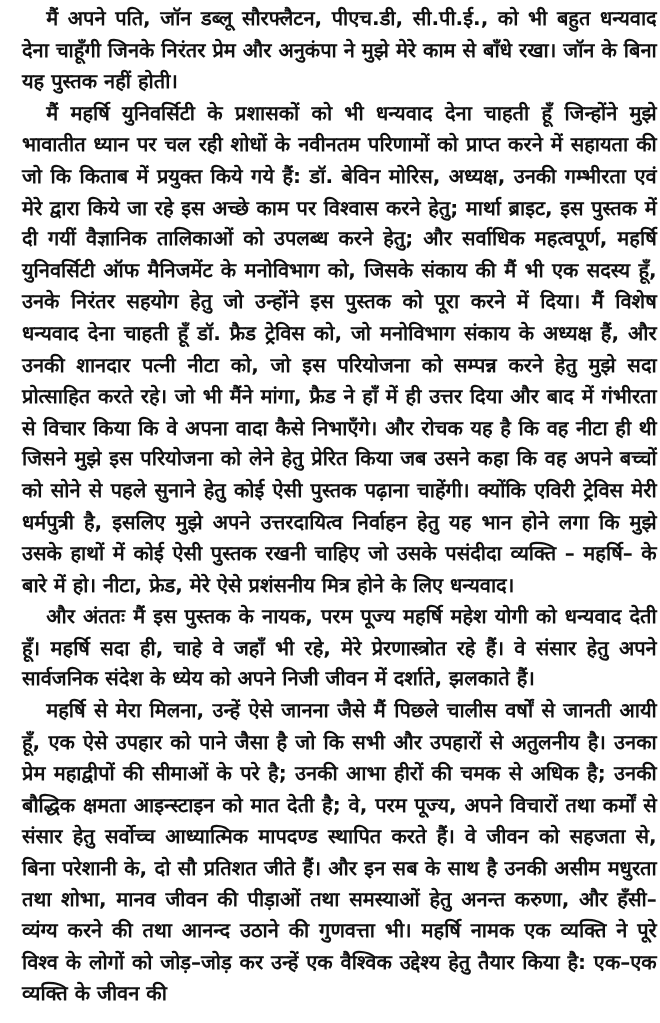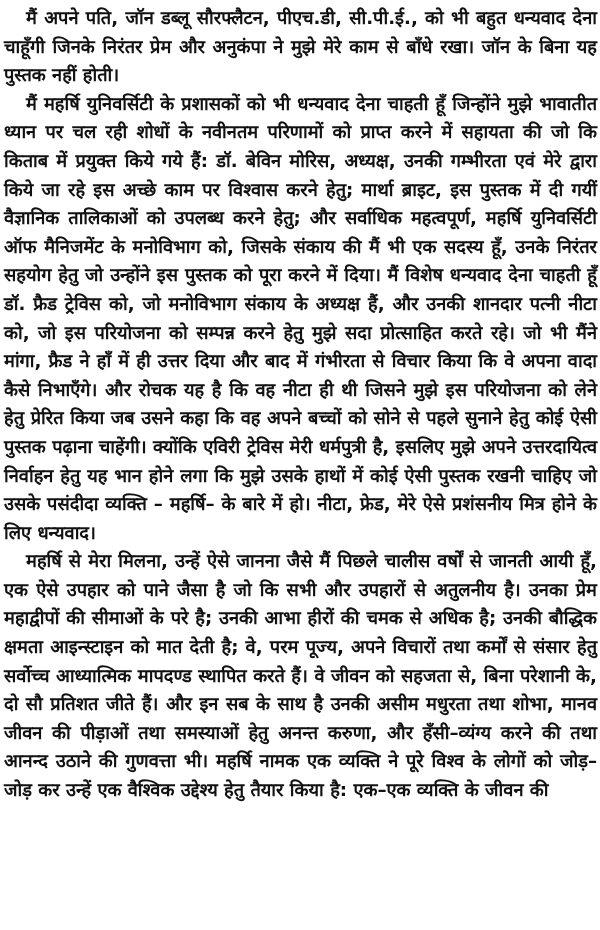--- a/index.html
+++ b/index.html
@@ -9,35 +9,36 @@
   }
   body {
     width: 600px;
     height: 930px;
     overflow: hidden;
   }
   .page {
     width: 600px;
     height: 762px;
     box-sizing: border-box;
-    padding: 4px 3px 0 4px;
+    padding: 4px 3px 0 20px;
     background: #ffffff;
     color: #111111;
     font-family: "DejaVu Sans", "Liberation Sans", sans-serif;
     font-size: 18.2px;
     line-height: 28.6px;
     font-weight: 600;
   }
   .para {
     margin: 0;
     text-align: justify;
     text-align-last: left;
     text-indent: 22px;
   }
 </style>
 </head>
 <body>
 
 <div class="page">
   <p class="para">मैं अपने पति, जॉन डब्लू सौरफ्लैटन, पीएच.डी, सी.पी.ई., को भी बहुत धन्यवाद देना चाहूँगी जिनके निरंतर प्रेम और अनुकंपा ने मुझे मेरे काम से बाँधे रखा। जॉन के बिना यह पुस्तक नहीं होती।</p>
   <p class="para">मैं महर्षि युनिवर्सिटी के प्रशासकों को भी धन्यवाद देना चाहती हूँ जिन्होंने मुझे भावातीत ध्यान पर चल रही शोधों के नवीनतम परिणामों को प्राप्त करने में सहायता की जो कि किताब में प्रयुक्त किये गये हैं: डॉ. बेविन मोरिस, अध्यक्ष, उनकी गम्भीरता एवं मेरे द्वारा किये जा रहे इस अच्छे काम पर विश्वास करने हेतु; मार्था ब्राइट, इस पुस्तक में दी गयीं वैज्ञानिक तालिकाओं को उपलब्ध करने हेतु; और सर्वाधिक महत्वपूर्ण, महर्षि युनिवर्सिटी ऑफ मैनिजमेंट के मनोविभाग को, जिसके संकाय की मैं भी एक सदस्य हूँ, उनके निरंतर सहयोग हेतु जो उन्होंने इस पुस्तक को पूरा करने में दिया। मैं विशेष धन्यवाद देना चाहती हूँ डॉ. फ्रैड ट्रेविस को, जो मनोविभाग संकाय के अध्यक्ष हैं, और उनकी शानदार पत्नी नीटा को, जो इस परियोजना को सम्पन्न करने हेतु मुझे सदा प्रोत्साहित करते रहे। जो भी मैंने मांगा, फ्रैड ने हाँ में ही उत्तर दिया और बाद में गंभीरता से विचार किया कि वे अपना वादा कैसे निभाएँगे। और रोचक यह है कि वह नीटा ही थी जिसने मुझे इस परियोजना को लेने हेतु प्रेरित किया जब उसने कहा कि वह अपने बच्चों को सोने से पहले सुनाने हेतु कोई ऐसी पुस्तक पढ़ाना चाहेंगी। क्योंकि एविरी ट्रेविस मेरी धर्मपुत्री है, इसलिए मुझे अपने उत्तरदायित्व निर्वाहन हेतु यह भान होने लगा कि मुझे उसके हाथों में कोई ऐसी पुस्तक रखनी चाहिए जो उसके पसंदीदा व्यक्ति – महर्षि– के बारे में हो। नीटा, फ्रेड, मेरे ऐसे प्रशंसनीय मित्र होने के लिए धन्यवाद।</p>
+  <p class="para">और अंततः मैं इस पुस्तक के नायक, परम पूज्य महर्षि महेश योगी को धन्यवाद देती हूँ। महर्षि सदा ही, चाहे वे जहाँ भी रहे, मेरे प्रेरणास्त्रोत रहे हैं। वे संसार हेतु अपने सार्वजनिक संदेश के ध्येय को अपने निजी जीवन में दर्शाते, झलकाते हैं।</p>
   <p class="para">महर्षि से मेरा मिलना, उन्हें ऐसे जानना जैसे मैं पिछले चालीस वर्षों से जानती आयी हूँ, एक ऐसे उपहार को पाने जैसा है जो कि सभी और उपहारों से अतुलनीय है। उनका प्रेम महाद्वीपों की सीमाओं के परे है; उनकी आभा हीरों की चमक से अधिक है; उनकी बौद्धिक क्षमता आइन्स्टाइन को मात देती है; वे, परम पूज्य, अपने विचारों तथा कर्मों से संसार हेतु सर्वोच्च आध्यात्मिक मापदण्ड स्थापित करते हैं। वे जीवन को सहजता से, बिना परेशानी के, दो सौ प्रतिशत जीते हैं। और इन सब के साथ है उनकी असीम मधुरता तथा शोभा, मानव जीवन की पीड़ाओं तथा समस्याओं हेतु अनन्त करुणा, और हँसी–व्यंग्य करने की तथा आनन्द उठाने की गुणवत्ता भी। महर्षि नामक एक व्यक्ति ने पूरे विश्व के लोगों को जोड़–जोड़ कर उन्हें एक वैश्विक उद्देश्य हेतु तैयार किया है: एक–एक व्यक्ति के जीवन की</p>
 </div>
 
 </body></html>

